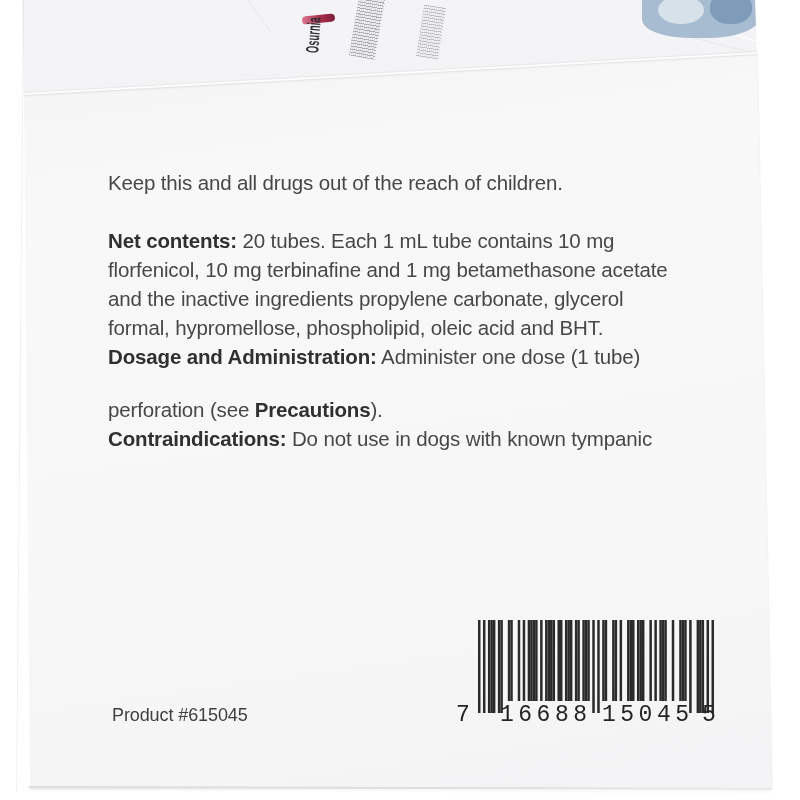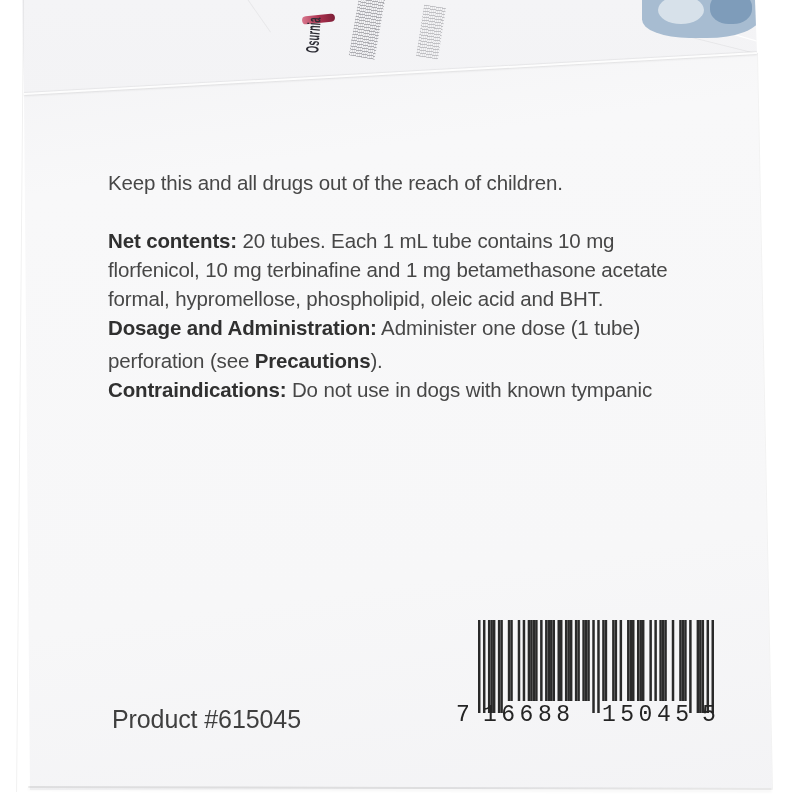--- a/index.html
+++ b/index.html
@@ -43,31 +43,31 @@
   .fp1{left:354px;top:-4px;width:26px;height:62px;transform:rotate(10deg);}
   .fp2{left:420px;top:6px;width:22px;height:52px;transform:rotate(9deg);opacity:0.4;}
   
   .panel-text{position:absolute;left:108px;top:168px;color:#474747;
     font-size:20.5px;line-height:29px;letter-spacing:-0.15px;}
   .panel-text .line{white-space:nowrap;}
   .panel-text strong{font-weight:700;color:#303030;}
   .para{margin:0;}
   .para.p1{margin-bottom:29px;}
   .para.p2{}
-  .para.p3{margin-bottom:4px;}
+  .para.p3{margin-bottom:24px;}
   
   .barcode-wrap{position:absolute;left:456px;top:620px;width:290px;height:110px;}
   .barcode-wrap svg{position:absolute;left:22px;top:0;}
   .bcd{position:absolute;font-family:"Liberation Mono",monospace;font-size:23px;color:#242424;}
   .bcd.d1{left:0px;top:82px;}
-  .bcd.g1{left:27px;top:82px;letter-spacing:4.5px;}
+  .bcd.g1{left:44px;top:82px;letter-spacing:4.5px;}
   .bcd.g2{left:146px;top:82px;letter-spacing:4.5px;}
   .bcd.d5{left:246px;top:82px;}
   
-  .product-number{position:absolute;left:112px;top:705px;font-size:25px;color:#3f3f3f;
+  .product-number{position:absolute;left:112px;top:705px;font-size:18px;color:#3f3f3f;
     letter-spacing:-0.1px;}
 </style>
 </head>
 <body>
 
 <div class="photo">
 
   <div class="box-flap">
     <div class="crease c1"></div>
     <div class="crease c2"></div>
@@ -88,20 +88,21 @@
   <div class="box-front">
 
     <div class="panel-text">
       <p class="para p1">
         <span class="line">Keep this and all drugs out of the reach of children.</span>
       </p>
 
       <p class="para p2">
         <span class="line"><strong>Net contents:</strong><span> 20 tubes. Each 1 mL tube contains 10 mg</span></span>
         <span class="line" style="display:block">florfenicol, 10 mg terbinafine and 1 mg betamethasone acetate</span>
+        <span class="line" style="display:block">and the inactive ingredients propylene carbonate, glycerol</span>
         <span class="line" style="display:block">formal, hypromellose, phospholipid, oleic acid and BHT.</span>
       </p>
 
       <p class="para p3">
         <span class="line"><strong>Dosage and Administration:</strong><span> Administer one dose (1 tube)</span></span>
       </p>
 
       <p class="para p4">
         <span class="line" style="display:block"><span>perforation (see </span><strong>Precautions</strong><span>).</span></span>
         <span class="line"><strong>Contraindications:</strong><span> Do not use in dogs with known tympanic</span></span>

